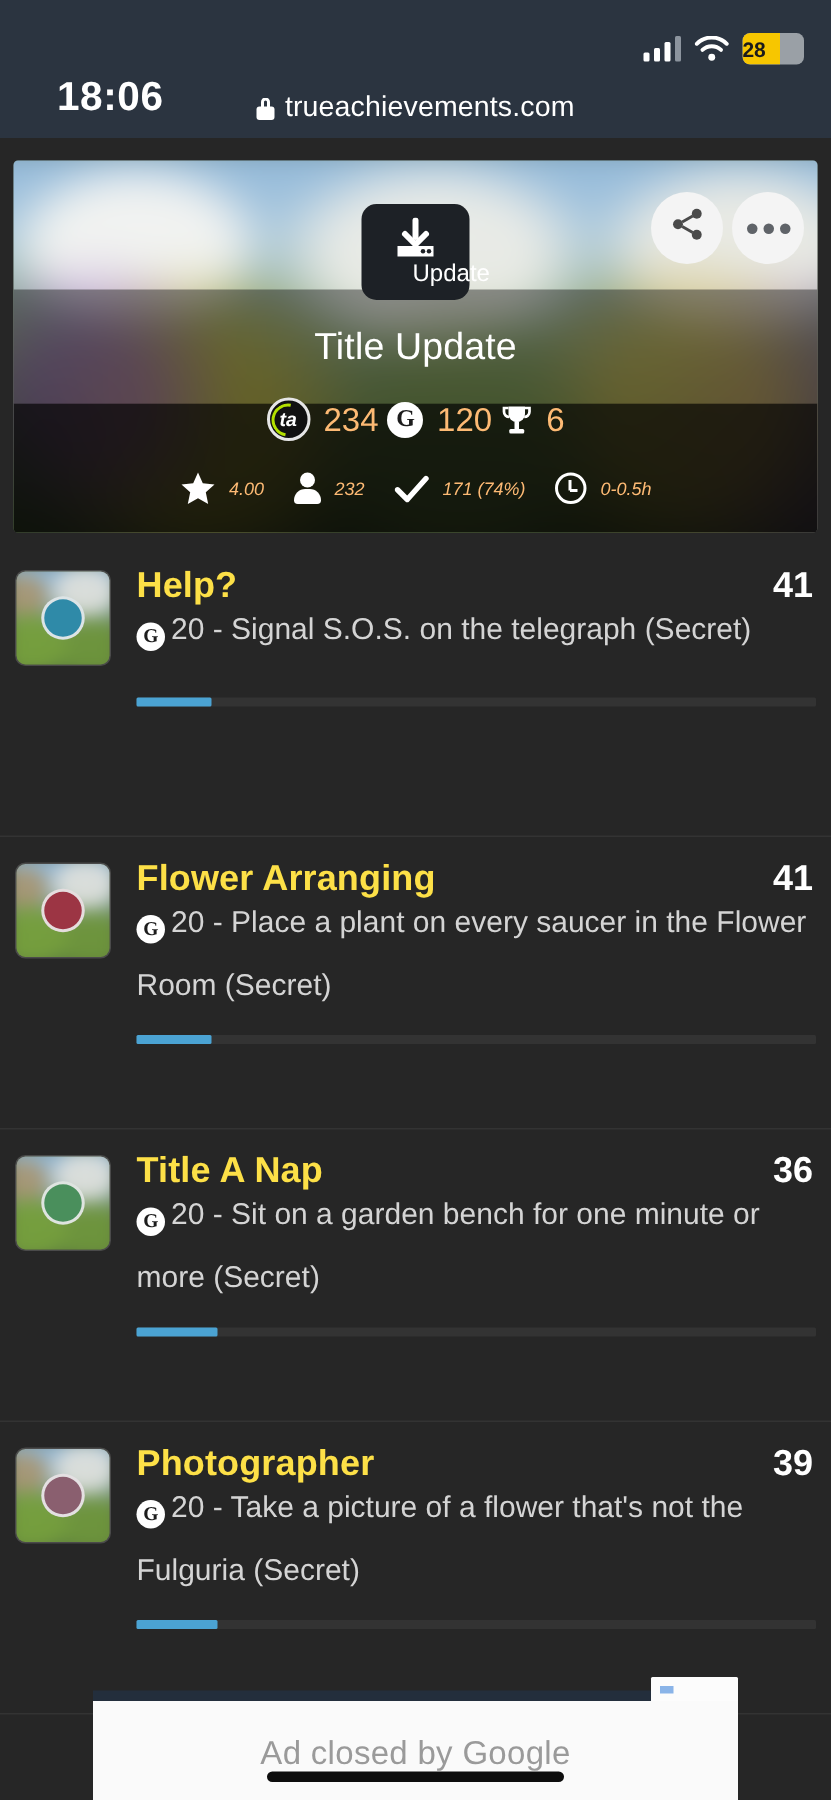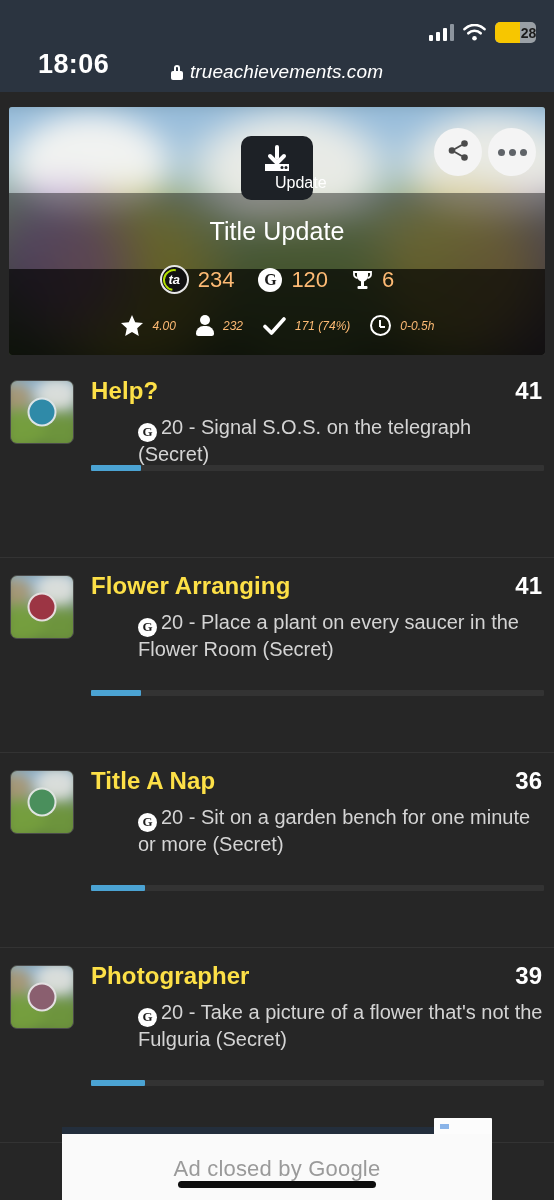--- a/index.html
+++ b/index.html
@@ -33,28 +33,28 @@
   .wifi{ width:23px; height:17px; position:relative; }
   .batt{
     width:41px; height:21px; border-radius:5px; background:#9aa0a6;
     position:relative; display:flex; align-items:center; overflow:hidden;
   }
   .batt-fill{
     position:absolute; left:0; top:0; bottom:0; width:25px;
     background:#f7c600; border-radius:5px 0 0 5px;
   }
   .batt-num{
-    position:relative; width:100%; text-align:right;
+    position:relative; width:100%; text-align:left;
     font-size:14px; font-weight:bold; color:#1b1b1b; z-index:2; letter-spacing:-.2px;
   }
 
   
   .urlbar{
     position:absolute; left:0; top:52px; width:554px; height:40px;
-    display:flex; align-items:center; justify-content:center; gap:7px;font-style:italic;
+    display:flex; align-items:center; justify-content:center; gap:7px;
   }
   .lock{ width:12px; height:15px; position:relative; }
   .lock .body{
     position:absolute; bottom:0; left:0; width:12px; height:9px;
     background:#fff; border-radius:2px;
   }
   .lock .shackle{
     position:absolute; top:0; left:2.8px; width:6.4px; height:7px;
     border:2px solid #fff; border-bottom:none;
     border-radius:4px 4px 0 0;
@@ -107,21 +107,21 @@
 
   .hero-title{
     position:absolute; left:0; right:0; top:110px; text-align:center;
     font-size:25px; color:#fff; letter-spacing:.1px;
   }
 
   .stat-row{
     position:absolute; left:0; right:0;
     display:flex; align-items:center; justify-content:center;
   }
-  .stat-row.r1{ top:158px; gap:24px; }
+  .stat-row.r1{ top:158px; gap:6px; }
   .stat-row.r2{ top:207px; gap:20px; }
   .stat{ display:flex; align-items:center; gap:9px; }
   .stat-val{ font-size:22px; color:#fdba74; }
   .stat-row.r2 .stat-val{ font-size:12px;font-style:italic; }
 
   .ta-icon{
     width:29px; height:29px; border-radius:50%;
     background:#111; border:2px solid #e6e6e6; position:relative;
     display:flex; align-items:center; justify-content:center;
     font-size:13px; font-style:italic; font-weight:bold; color:#fff;
@@ -187,22 +187,22 @@
   }
   .ach-name{
     position:absolute; left:91px; top:14px;
     font-size:24px; font-weight:bold; color:#fde047; letter-spacing:.1px;
   }
   .ach-ratio{
     position:absolute; right:12px; top:14px;
     font-size:24px; font-weight:bold; color:#fff;
   }
   .ach-desc{
-    position:absolute; left:91px; top:52px; right:10px;
-    font-size:20px; line-height:24px; color:#d4d4d4;margin-left:47px;
+    position:absolute; left:91px; top:36px; right:10px;
+    font-size:20px; line-height:42px; color:#d4d4d4;
   }
   .gs-inline{
     display:inline-flex; align-items:center; justify-content:center;
     width:19px; height:19px; border-radius:50%; background:#fff;
     font-size:13px; font-weight:bold; color:#1c1c1c;
     font-family:"Liberation Serif", serif; vertical-align:-2px; margin-right:4px;
   }
   .ach-bar{
     position:absolute; left:91px; right:10px; height:6px; background:#333333; border-radius:1px;
   }

